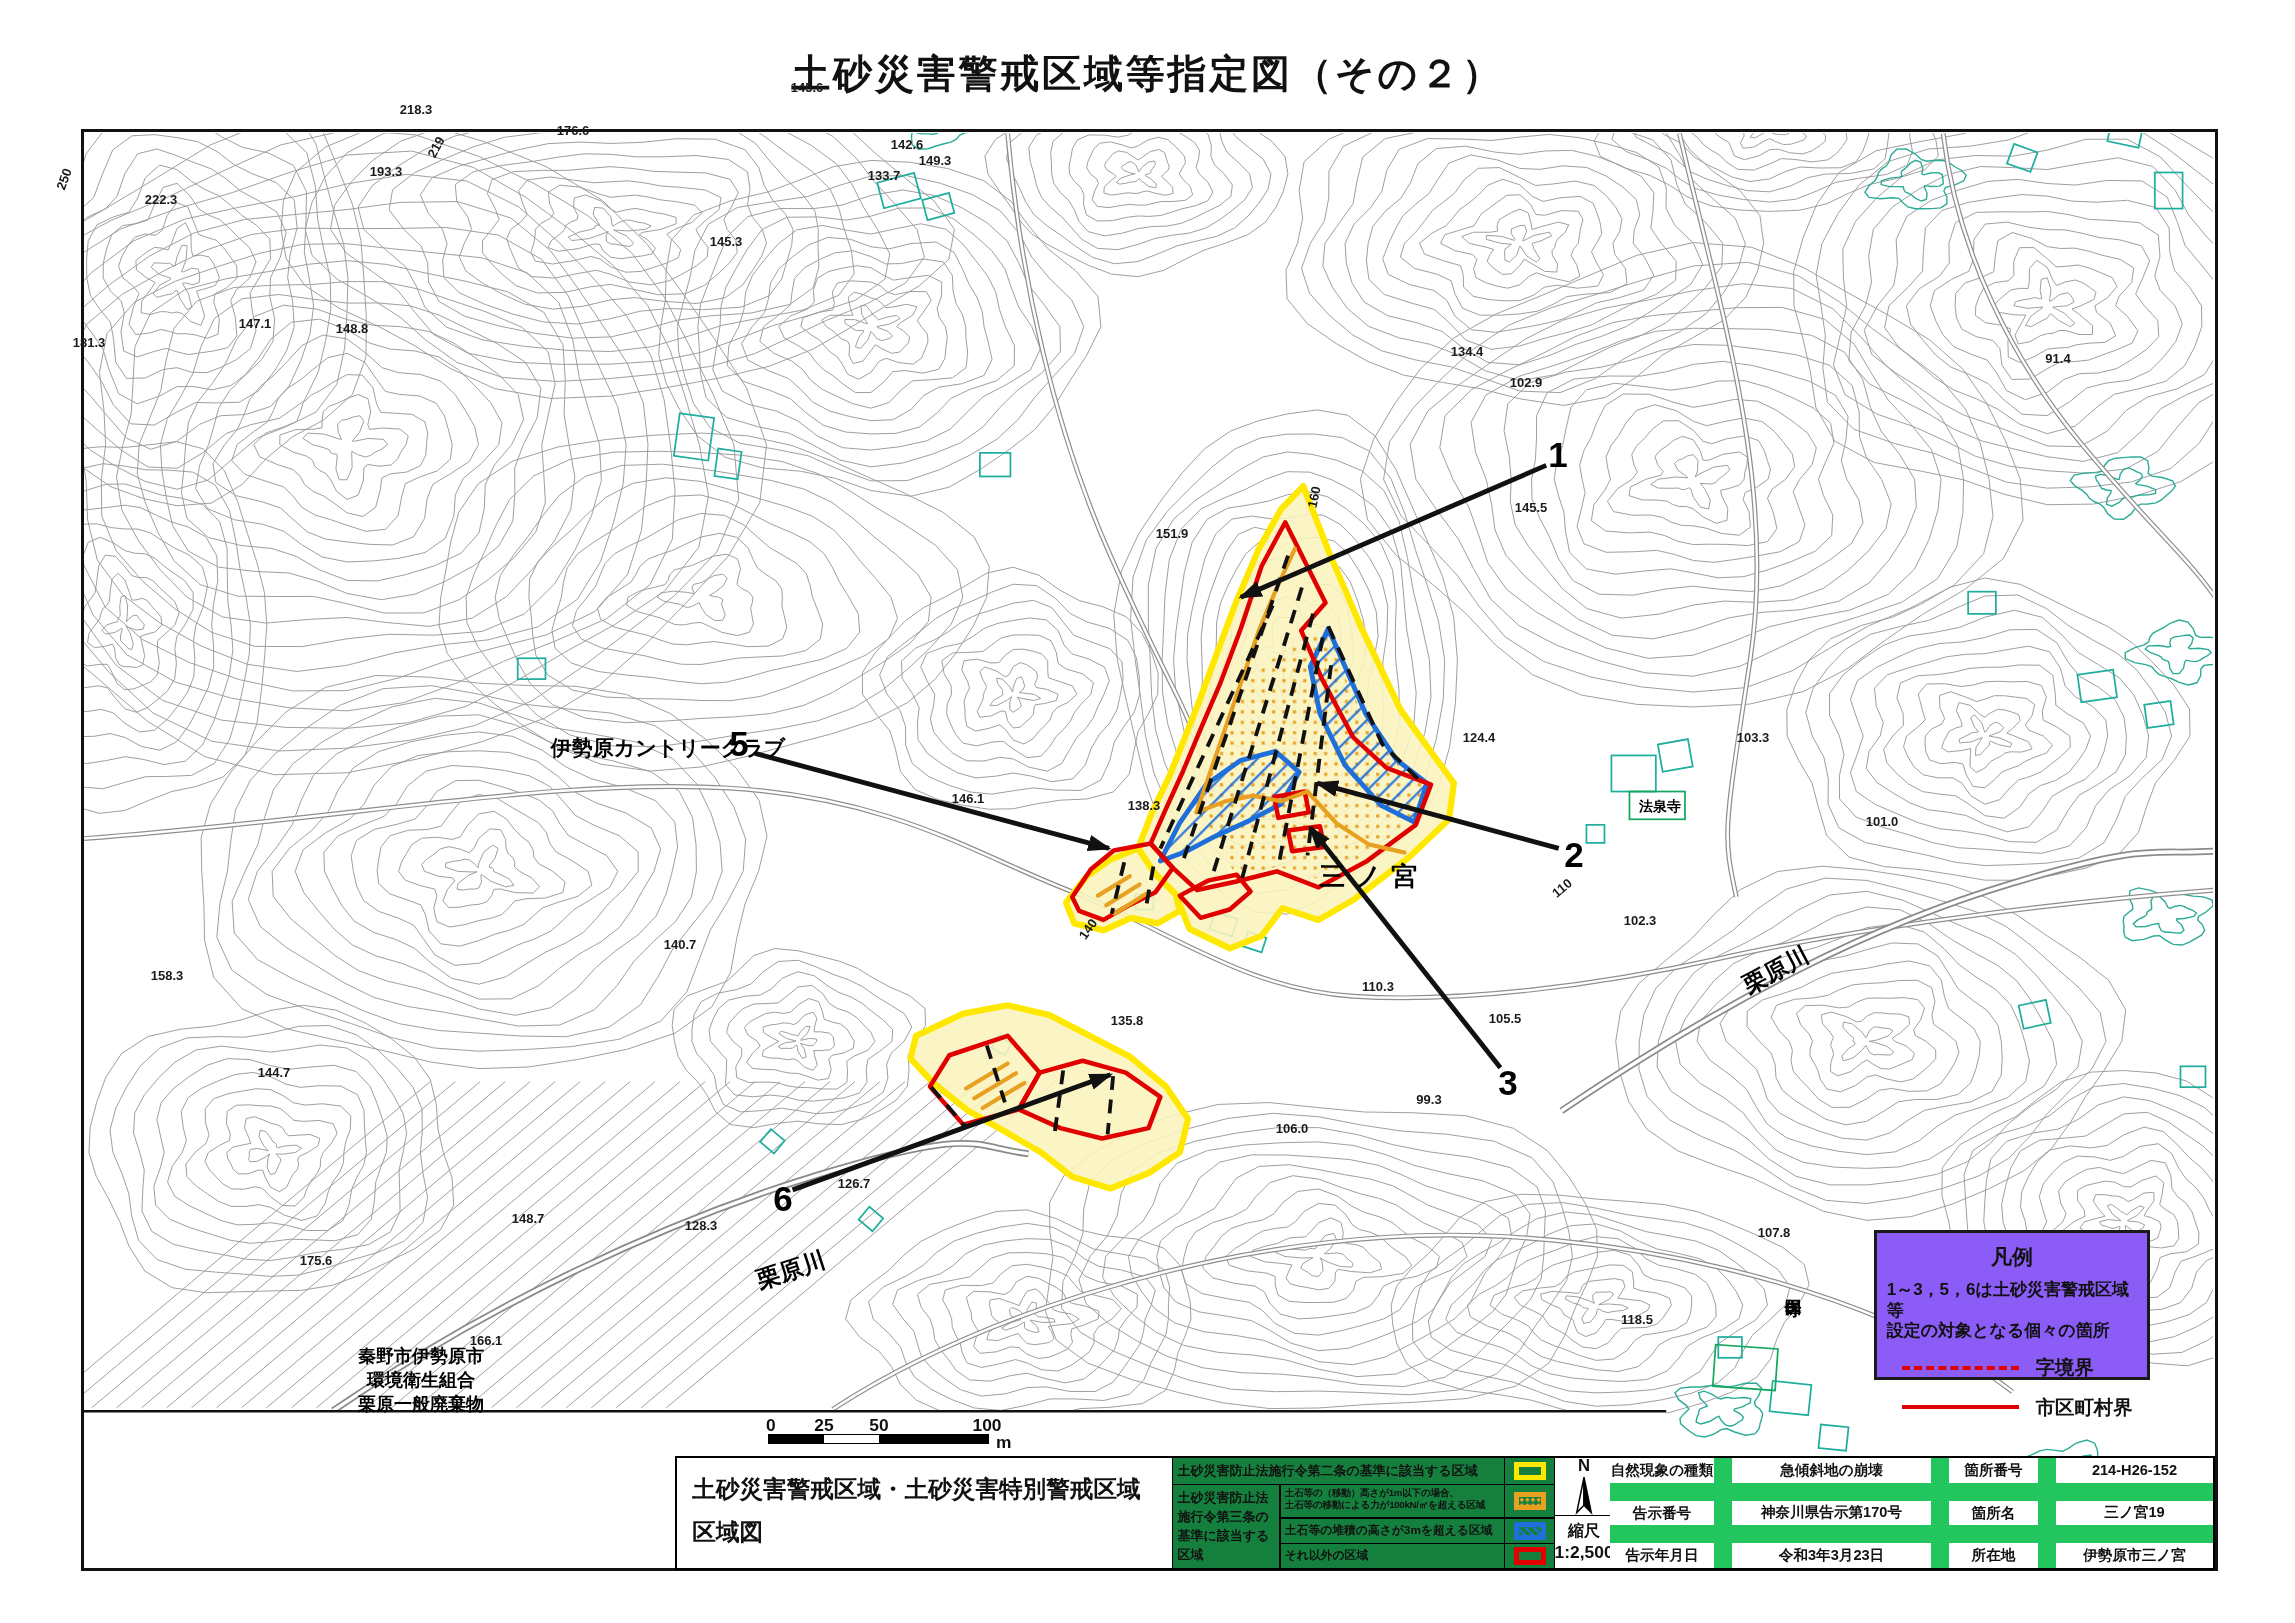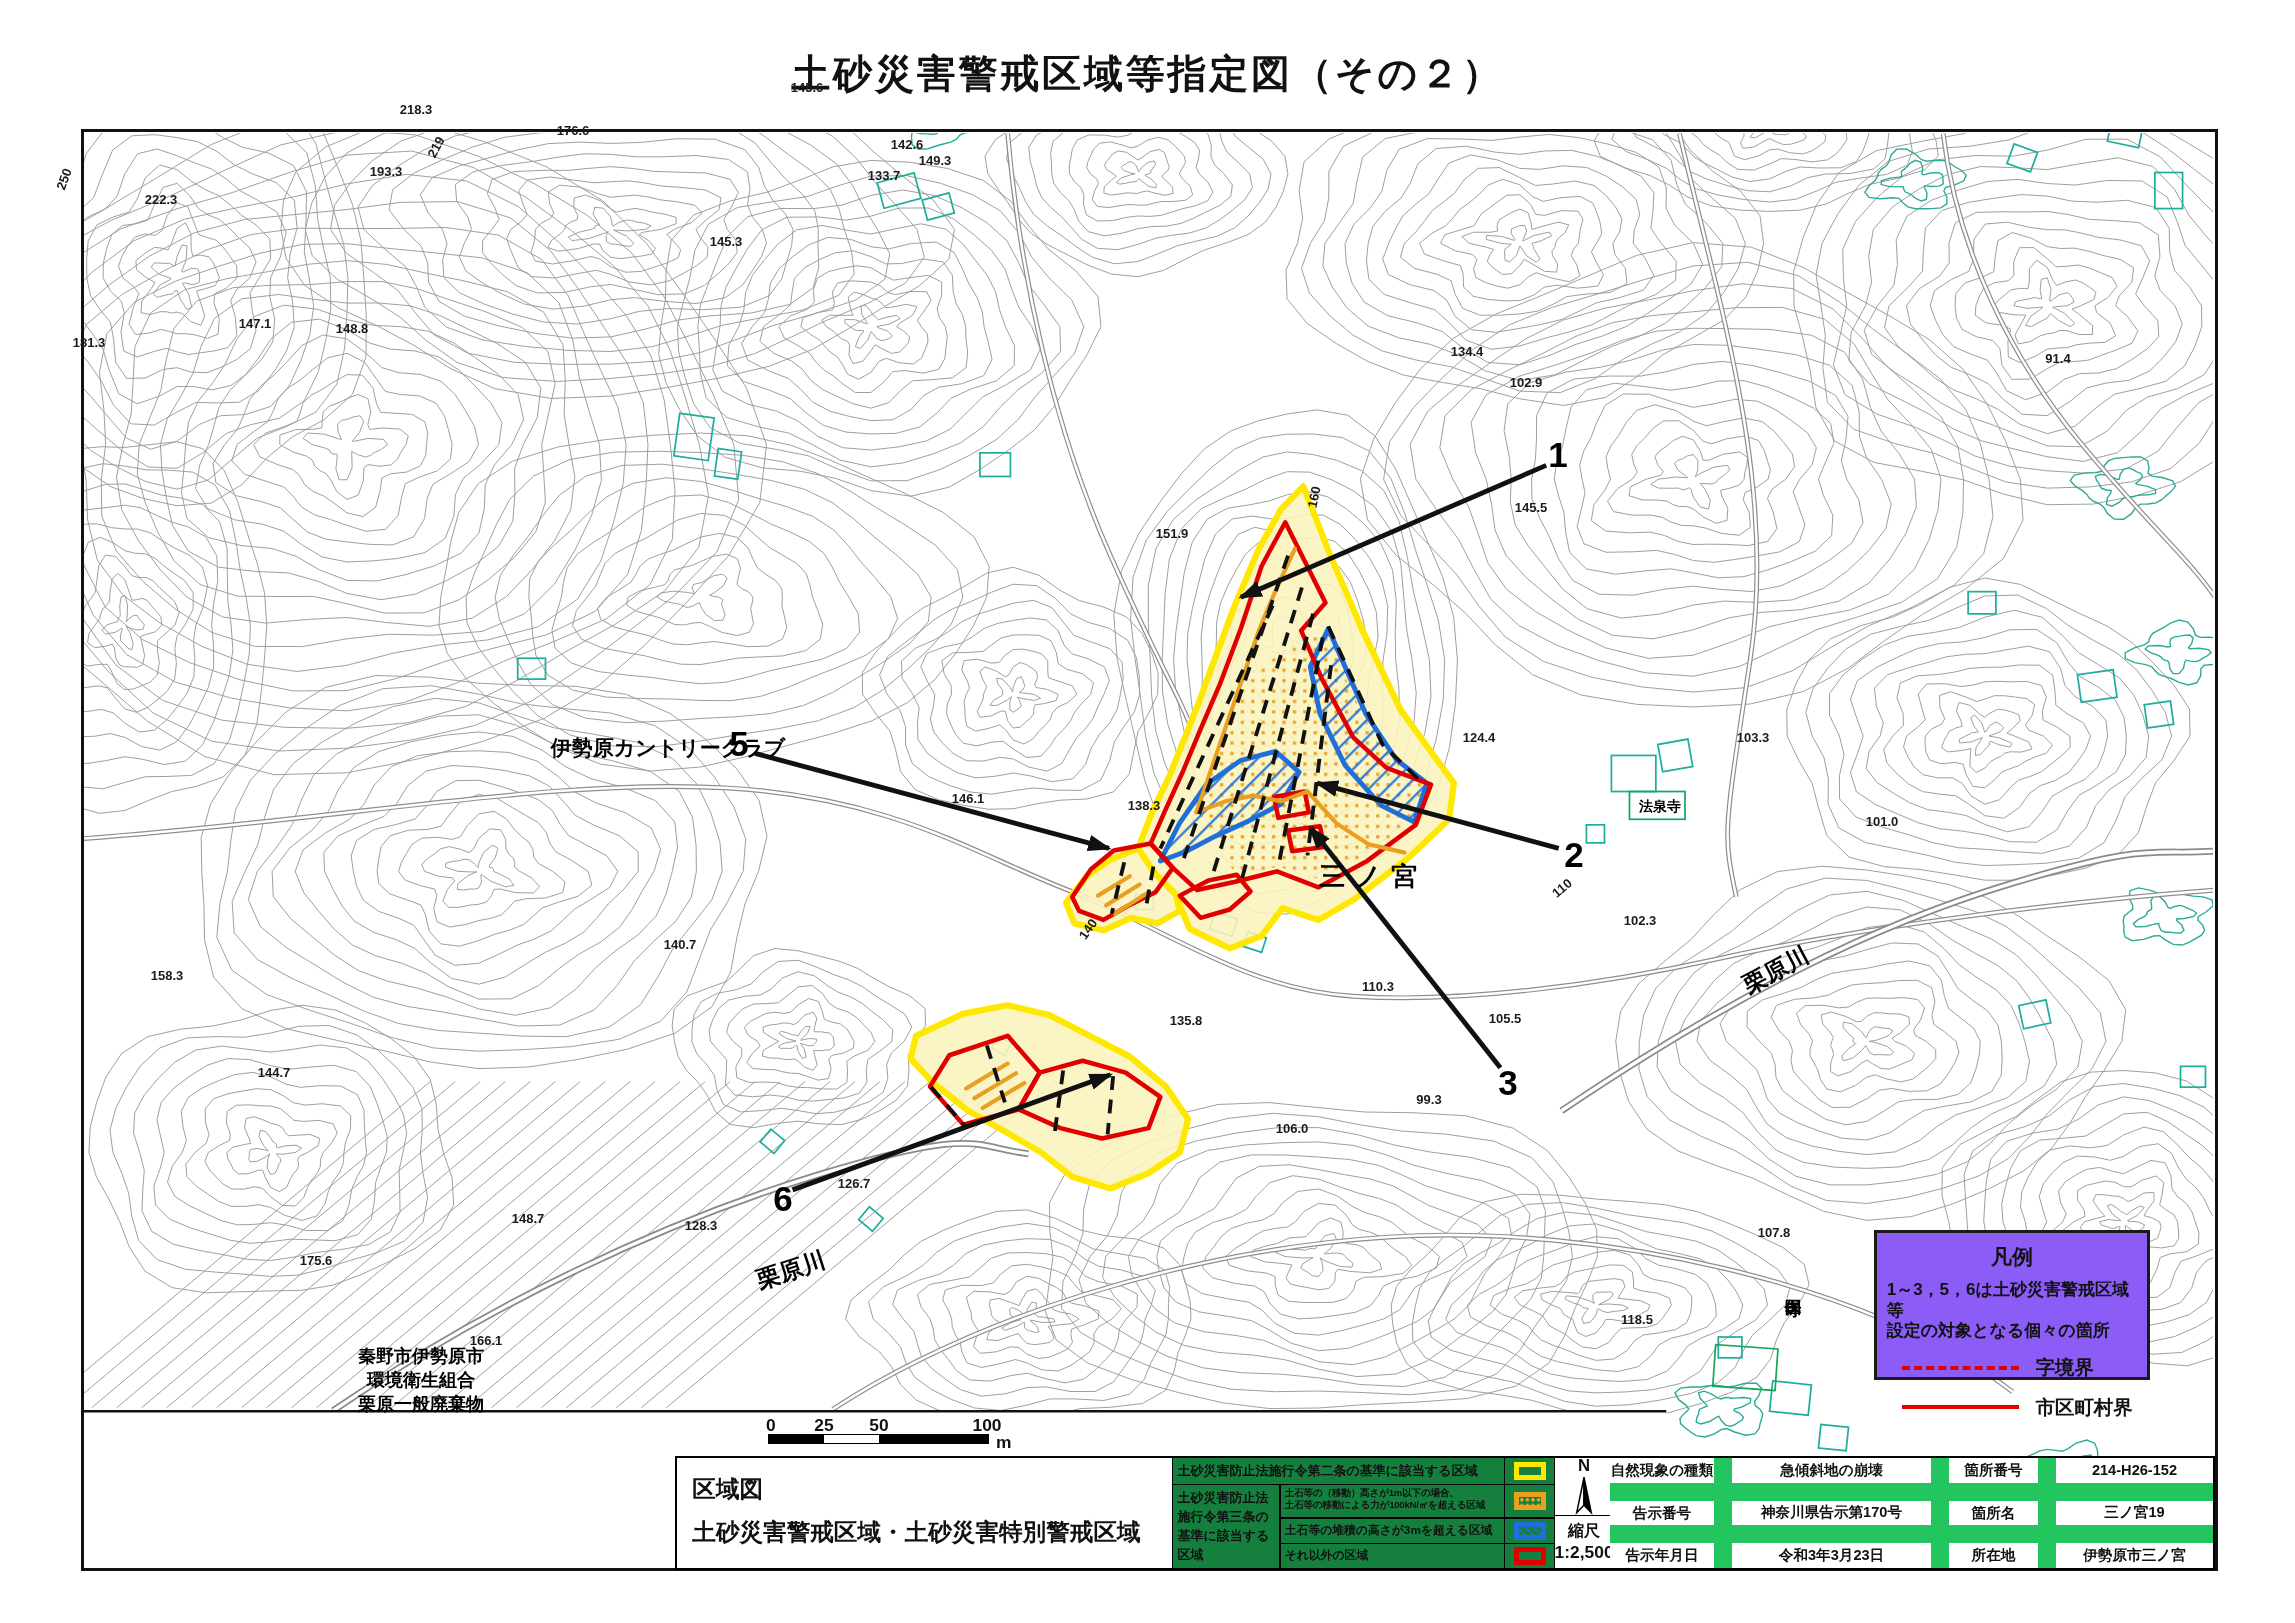--- a/index.html
+++ b/index.html
@@ -523,21 +523,21 @@
       <div class="mlab elev-label" style="left: 1882px; top: 821px; transform: translate(-50%, -50%);">101.0</div>
       <div class="mlab elev-label" style="left: 1640px; top: 920px; transform: translate(-50%, -50%);">102.3</div>
       <div class="mlab elev-label" style="left: 1753px; top: 737px; transform: translate(-50%, -50%);">103.3</div>
       <div class="mlab elev-label" style="left: 1774px; top: 1232px; transform: translate(-50%, -50%);">107.8</div>
       <div class="mlab elev-label" style="left: 1637px; top: 1319px; transform: translate(-50%, -50%);">118.5</div>
       <div class="mlab elev-label" style="left: 1378px; top: 986px; transform: translate(-50%, -50%);">110.3</div>
       <div class="mlab elev-label" style="left: 1505px; top: 1018px; transform: translate(-50%, -50%);">105.5</div>
       <div class="mlab elev-label" style="left: 1562px; top: 888px; transform: translate(-50%, -50%) rotate(-40deg);">110</div>
       <div class="mlab elev-label" style="left: 1479px; top: 737px; transform: translate(-50%, -50%);">124.4</div>
       <div class="mlab elev-label" style="left: 854px; top: 1183px; transform: translate(-50%, -50%);">126.7</div>
-      <div class="mlab elev-label" style="left: 1186px; top: 1020px; transform: translate(-50%, -50%); text-align: right;">135.8</div>
+      <div class="mlab elev-label" style="left: 1127px; top: 1020px; transform: translate(-50%, -50%); text-align: right;">135.8</div>
       <div class="mlab elev-label" style="left: 1088px; top: 929px; transform: translate(-50%, -50%) rotate(-55deg);">140</div>
       <div class="mlab elev-label" style="left: 1292px; top: 1128px; transform: translate(-50%, -50%);">106.0</div>
       <div class="mlab elev-label" style="left: 1429px; top: 1099px; transform: translate(-50%, -50%);">99.3</div>
       <div class="mlab elev-label" style="left: 486px; top: 1340px; transform: translate(-50%, -50%);">166.1</div>
       <div class="mlab elev-label" style="left: 528px; top: 1218px; transform: translate(-50%, -50%);">148.7</div>
       <div class="mlab elev-label" style="left: 316px; top: 1260px; transform: translate(-50%, -50%);">175.6</div>
       <div class="mlab elev-label" style="left: 1144px; top: 805px; transform: translate(-50%, -50%);">138.3</div>
       <div class="mlab elev-label" style="left: 680px; top: 944px; transform: translate(-50%, -50%);">140.7</div>
       <div class="mlab elev-label" style="left: 701px; top: 1225px; transform: translate(-50%, -50%);">128.3</div>
       <div class="mlab elev-label" style="left: 274px; top: 1072px; transform: translate(-50%, -50%);">144.7</div>
@@ -579,22 +579,22 @@
     <span class="tick" style="left:2.8px">0</span>
     <span class="tick" style="left:56px">25</span>
     <span class="tick" style="left:111px">50</span>
     <span class="tick" style="left:219px">100</span>
     <div class="bar"></div>
     <span class="unit">m</span>
   </div>
 
   <div id="bottom-table">
     <div class="col-title">
+      <div class="map-title-line">土砂災害警戒区域・土砂災害特別警戒区域</div>
       <div class="map-title-line">区域図</div>
-      <div class="map-title-line">土砂災害警戒区域・土砂災害特別警戒区域</div>
     </div>
 
     <div class="mid-grid">
       <div class="cell-law2">土砂災害防止法施行令第二条の基準に該当する区域</div>
       <div class="cell-swatch">
           <div class="sw sw-yellow"></div>
         </div>
       <div class="cell-group">土砂災害防止法施行令第三条の基準に該当する区域</div>
       <div class="cell-desc small">
         <div>土石等の（移動）高さが1m以下の場合、</div>

